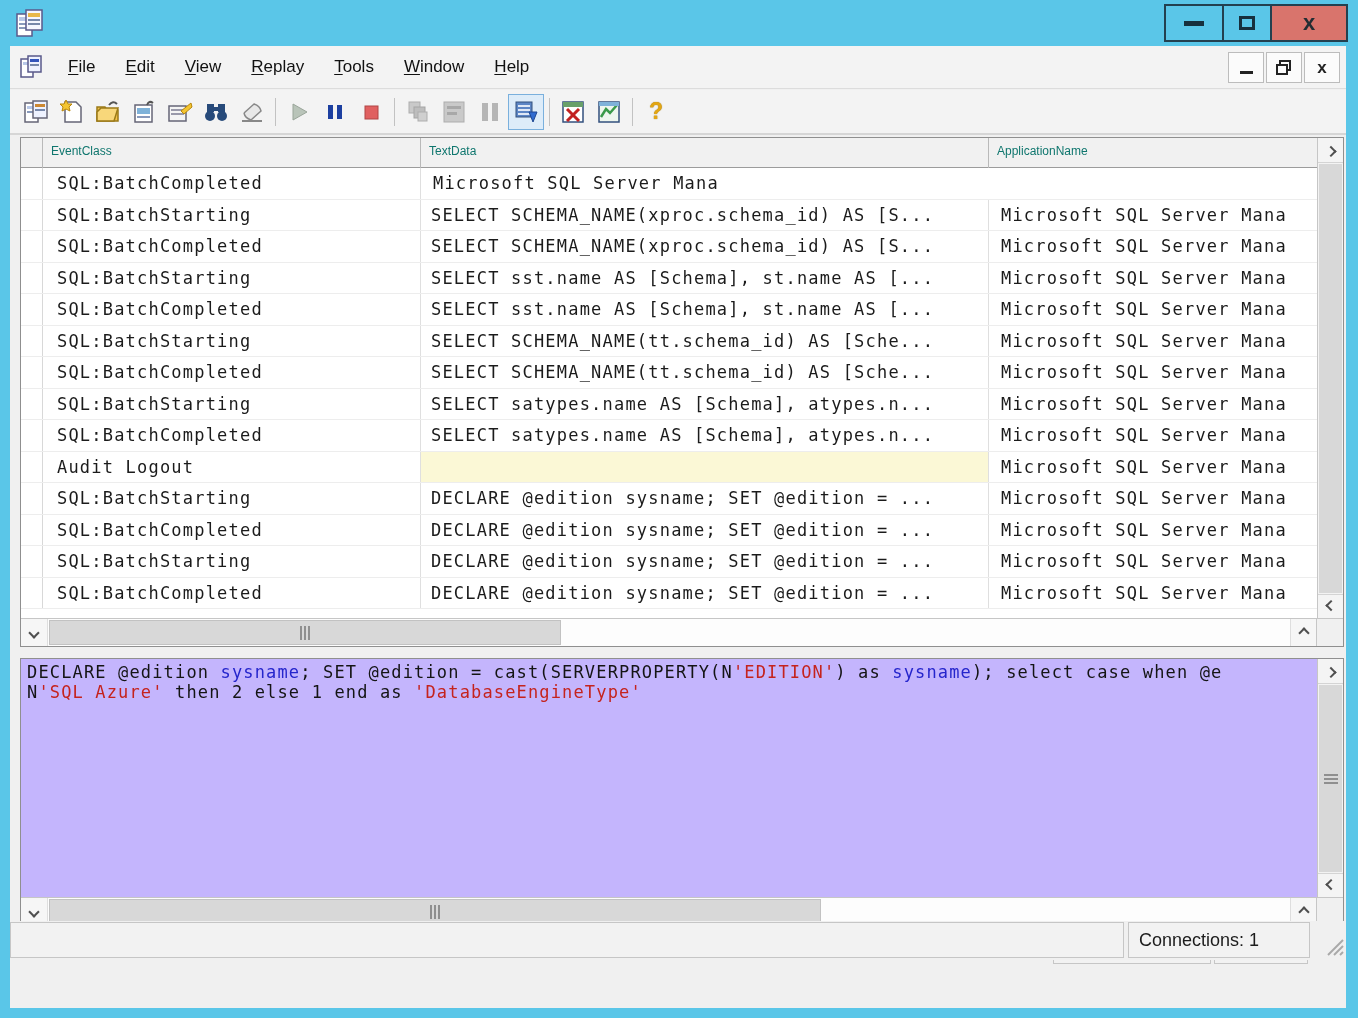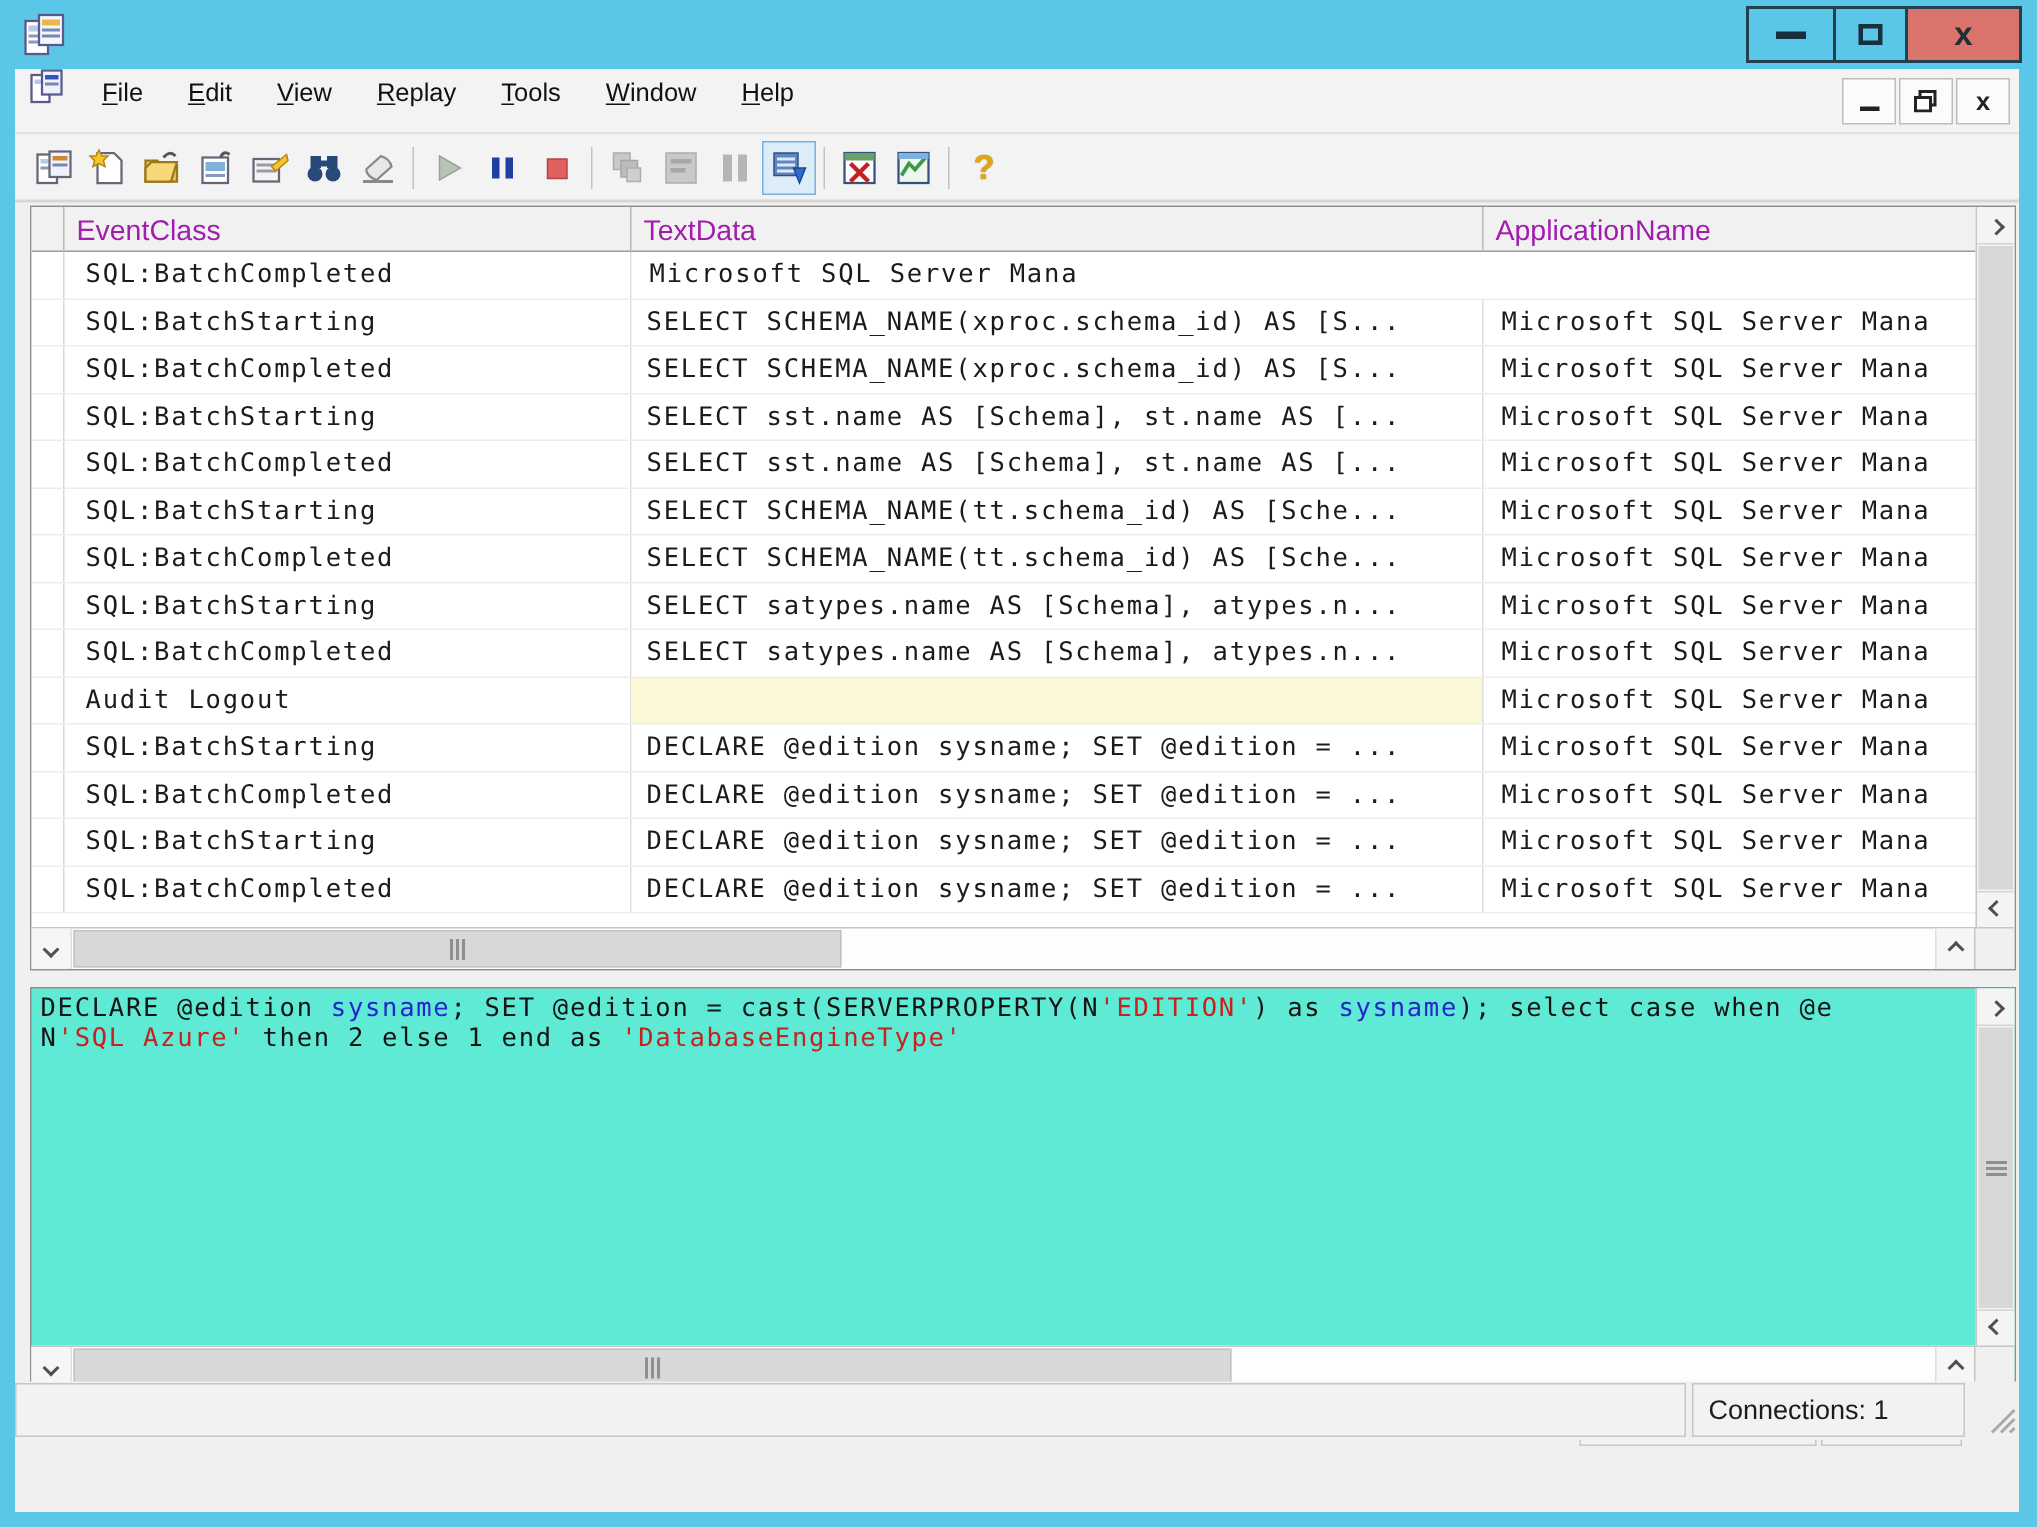--- a/index.html
+++ b/index.html
@@ -26,41 +26,41 @@
   .wbtn.max{width:48px;border-right:none}
   .wbtn.close{width:78px;background:var(--close-red)}
   .glyph-min{width:20px;height:5px;background:#17303d}
   .glyph-max{width:16px;height:14px;border:3px solid #17303d}
   .glyph-x{font-size:22px;font-weight:700;color:#232d33;line-height:1}
 
   
   #chrome{position:absolute;left:10px;right:12px;top:46px;bottom:10px;background:var(--chrome-bg)}
 
   
-  #menubar{position:absolute;left:0;right:0;top:0;height:43px;background:#f3f3f3;border-bottom:1px solid #dcdcdc;display:flex;}
+  #menubar{position:absolute;left:0;right:0;top:0;height:43px;background:#f3f3f3;border-bottom:1px solid #dcdcdc;display:flex;align-items:center}
   #menu-icon{width:22px;height:24px;margin:0 14px 0 10px}
   .menu-item{font-size:17px;color:#111;padding:6px 12px;margin-right:6px;cursor:default}
   .menu-item u{text-underline-offset:2px}
   #mdibtns{position:absolute;right:6px;top:6px;display:flex;gap:2px}
   .mdibtn{width:36px;height:31px;background:#fbfbfb;border:1px solid #bcbcbc;display:flex;align-items:center;justify-content:center}
   .mdi-min{width:13px;height:3px;background:#222;margin-top:10px}
   .mdi-x{font-size:17px;font-weight:700;color:#222;line-height:1}
 
   
   #toolbar{position:absolute;left:0;right:0;top:44px;height:45px;background:#f3f3f3;border-bottom:2px solid #d6d6d6;display:flex;align-items:center;padding-left:8px}
   .tbtn{width:36px;height:36px;display:flex;align-items:center;justify-content:center;border:1px solid transparent}
   .tbtn.pressed{background:var(--pressed-blue-bg);border-color:var(--pressed-blue-border)}
   .tsep{width:1px;height:28px;background:#c2c2c2;margin:0 5px}
   .help-q{font-size:23px;font-weight:900;color:#e2a614;text-shadow:0 0 1px #8a6508}
 
   
   #grid{position:absolute;left:10px;top:91px;width:1324px;height:510px;border:1px solid #8f8f8f;background:#fff}
   #grid-inner{position:absolute;inset:0;overflow:hidden}
   #grid-header{position:absolute;left:0;top:0;height:30px;width:1296px;display:flex;background:#f1f1f1;border-bottom:1px solid #9c9c9c}
-  .hcell{font-size:19px;color:#a21caf;padding:6px 8px 0 8px;border-right:1px solid #b9b9b9;height:30px}
+  .hcell{font-size:12px;color:#0f766e;padding:6px 8px 0 8px;border-right:1px solid #b9b9b9;height:30px}
   .h0{width:22px}.h1{width:378px}.h2{width:568px}.h3{width:328px;border-right:none}
   #grid-rows{position:absolute;left:0;top:30px;width:1296px;height:450px;background:#fff}
   .grow{display:flex;height:31.5px;border-bottom:1px solid #ededed}
   .grow>div{height:100%;line-height:30px;white-space:nowrap;overflow:hidden}
   .c0{width:22px;border-right:1px solid #d8d8d8}
   .c1{width:378px;border-right:1px solid #dfdfdf;padding-left:14px}
   .c2{width:568px;border-right:1px solid #dfdfdf;padding-left:10px}
   .c3{width:328px;padding-left:12px}
   .c2.hl{background:var(--audit-yellow)}
   .mono{font-family:"DejaVu Sans Mono",monospace;font-size:17px;letter-spacing:1.2px;color:#1b1b1b}
@@ -79,21 +79,21 @@
   .chev{display:inline-block;width:8px;height:8px;border-left:2px solid #4f4f4f;border-bottom:2px solid #4f4f4f}
   .chev.up{transform:rotate(225deg) translate(-1px,-1px)}
   .chev.down{transform:rotate(45deg) translate(-1px,-1px)}
   .chev.left{transform:rotate(-45deg)}
   .chev.right{transform:rotate(135deg)}
   .grip-v{width:10px;height:14px;border-left:2px solid #8f8f8f;border-right:2px solid #8f8f8f;background:linear-gradient(#8f8f8f,#8f8f8f) center/2px 100% no-repeat}
   .grip-h{width:14px;height:10px;border-top:2px solid #8f8f8f;border-bottom:2px solid #8f8f8f;background:linear-gradient(#8f8f8f,#8f8f8f) center/100% 2px no-repeat}
   .sbcorner{position:absolute;right:0;bottom:0;width:27px;height:28px;background:#f0f0f0;border-top:1px solid #c6c6c6;border-left:1px solid #c6c6c6}
 
   
-  #sqlpane{position:absolute;left:10px;top:612px;width:1324px;height:268px;border:1px solid #8f8f8f;background:#5eead4}
+  #sqlpane{position:absolute;left:10px;top:612px;width:1324px;height:268px;border:1px solid #8f8f8f;background:#c4b5fd}
   #sql-text{position:absolute;left:0;top:0;right:27px;bottom:28px;padding:3px 0 0 6px;overflow:hidden;cursor:text}
   .sql-line{font-family:"DejaVu Sans Mono",monospace;font-size:17px;letter-spacing:1.15px;line-height:20px;white-space:pre;color:#141414}
   .tok-keyword{color:var(--keyword-blue)}
   .tok-string{color:var(--string-red)}
 
   
   .statusrow{position:absolute;left:0;right:0;background:var(--chrome-bg)}
   #status1{top:886px;height:34px}
   #status2{top:875px;height:39px}
   .spanel{position:absolute;top:1px;bottom:2px;background:#f2f2f2;border:1px solid #c6c6c6;font-size:17px;color:#1c1c1c;display:flex;align-items:center;padding:0 10px}

